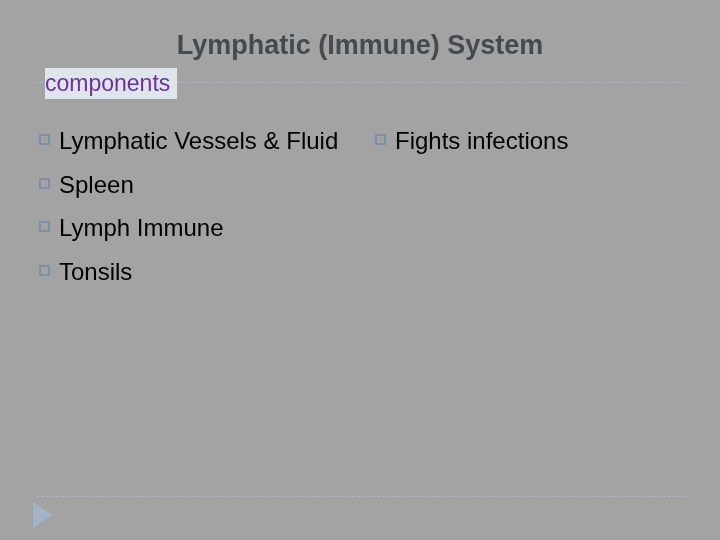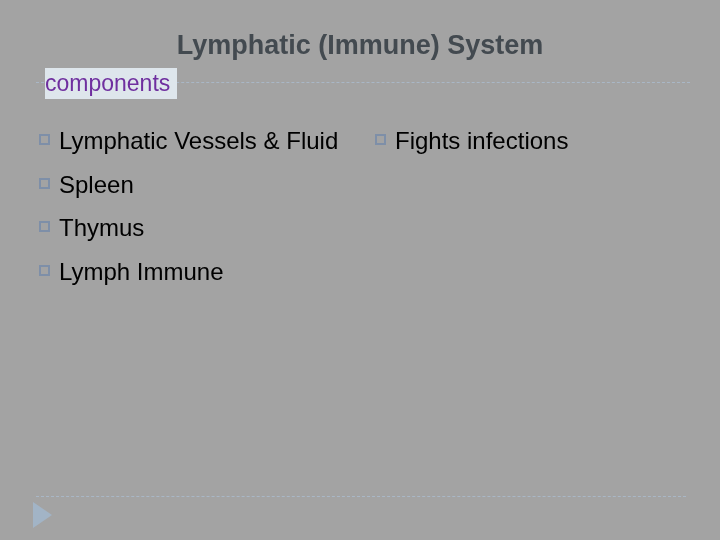--- a/index.html
+++ b/index.html
@@ -140,25 +140,25 @@
       <li class="bullet-item">
         <span class="bullet-marker"></span>
         <span class="bullet-text">Lymphatic Vessels &amp; Fluid</span>
       </li>
       <li class="bullet-item">
         <span class="bullet-marker"></span>
         <span class="bullet-text">Spleen</span>
       </li>
       <li class="bullet-item">
         <span class="bullet-marker"></span>
-        <span class="bullet-text">Thymus</span>
+        <span class="bullet-text">Lymph Immune</span>
       </li>
       <li class="bullet-item">
         <span class="bullet-marker"></span>
-        <span class="bullet-text">Lymph Immune</span>
+        <span class="bullet-text">Tonsils</span>
       </li>
     </ul>
   </div>
 
   <div class="col right">
     <ul class="bullet-list">
       <li class="bullet-item">
         <span class="bullet-marker"></span>
         <span class="bullet-text">Fights infections</span>
       </li>

